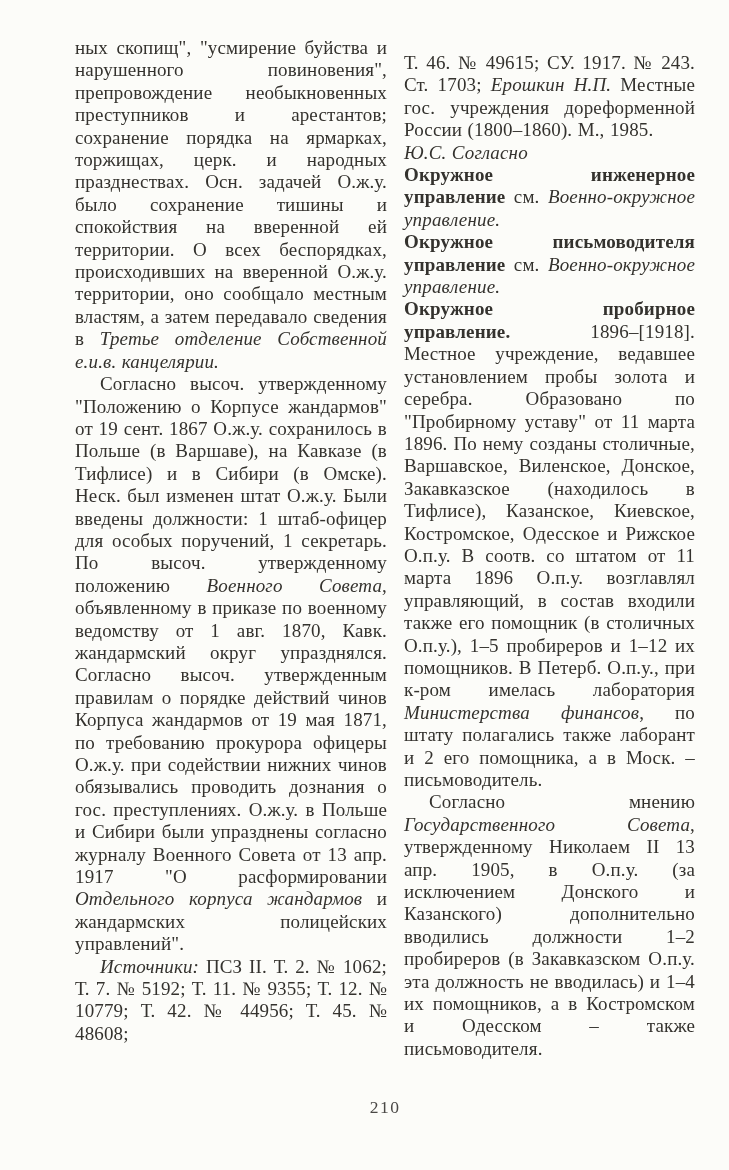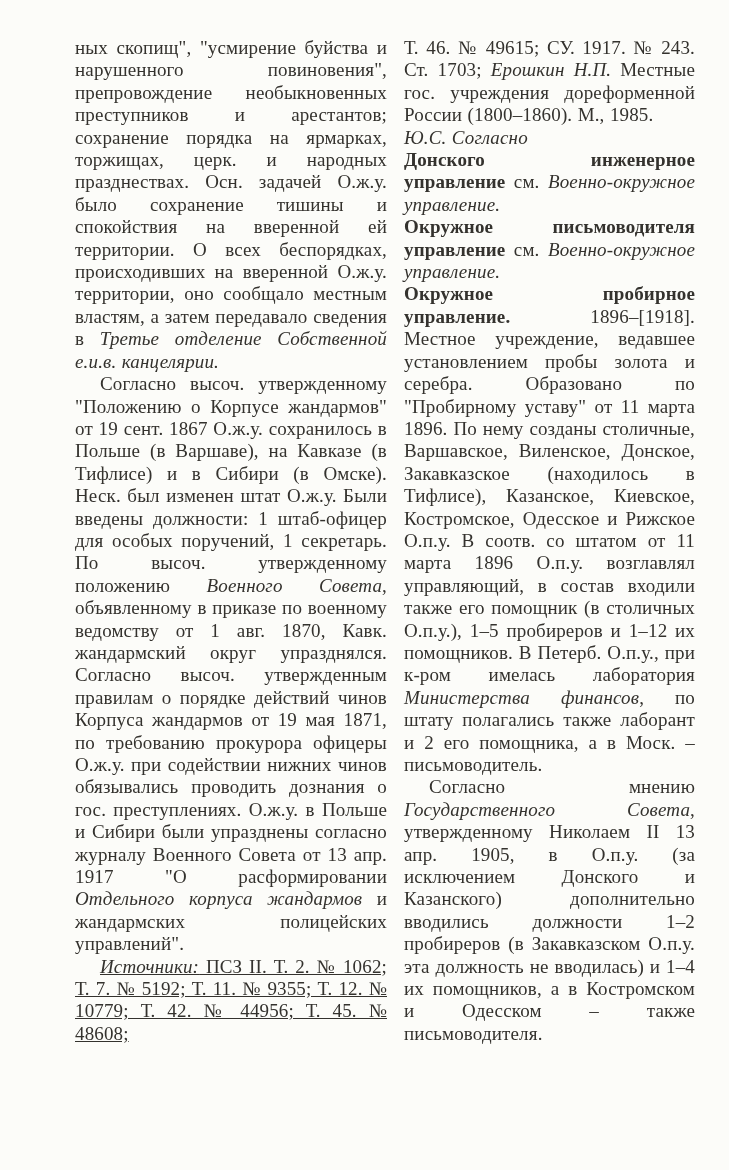--- a/index.html
+++ b/index.html
@@ -19,34 +19,34 @@
   .content {
     position: absolute;
     left: 75px;
     top: 37px;
     width: 620px;
     display: flex;
     gap: 17px;
   }
   .col { display: block; }
   .col.left  { width: 312px; }
-  .col.right { width: 291px; }
+  .col.right { width: 291px; margin-top: 15px; }
 
   p.block {
     margin: 0;
     font-size: 19px;
     line-height: 22.4px;
     text-align: justify;
     letter-spacing: 0.15px;
     word-spacing: 0.5px;
   }
   .indent    { text-indent: 25px; }
   .small     { font-size: 15.5px; line-height: 21px; letter-spacing: 0.1px; }
   .gap       { margin-top: 26px; }
-  .gap-sm    { margin-top: 8px; text-decoration: underline; }
+  .gap-sm    { margin-top: 8px; }
   .signature {
     text-align: right;
     margin-top: 11px;
     padding-right: 12px;
   }
   .n { font-style: normal; }
   .i { font-style: italic; }
   .b { font-weight: 700; }
 
   .page-number {
@@ -66,19 +66,20 @@
 <div class="sheet">
   <main class="content">
     <section class="col left">
         <p class="block"><span class="n">ных скопищ", "усмирение буйства и нарушенного повиновения", препровождение необыкновенных преступников и арестантов; сохранение порядка на ярмарках, торжищах, церк. и народных празднествах. Осн. задачей О.ж.у. было сохранение тишины и спокойствия на вверенной ей территории. О всех беспорядках, происходивших на вверенной О.ж.у. территории, оно сообщало местным властям, а затем передавало сведения в </span><span class="i">Третье отделение Собственной е.и.в. канцелярии.</span></p>
         <p class="block indent"><span class="n">Согласно высоч. утвержденному "Положению о Корпусе жандармов" от 19 сент. 1867 О.ж.у. сохранилось в Польше (в Варшаве), на Кавказе (в Тифлисе) и в Сибири (в Омске). Неск. был изменен штат О.ж.у. Были введены должности: 1 штаб-офицер для особых поручений, 1 секретарь. По высоч. утвержденному положению </span><span class="i">Военного Совета</span><span class="n">, объявленному в приказе по военному ведомству от 1 авг. 1870, Кавк. жандармский округ упразднялся. Согласно высоч. утвержденным правилам о порядке действий чинов Корпуса жандармов от 19 мая 1871, по требованию прокурора офицеры О.ж.у. при содействии нижних чинов обязывались проводить дознания о гос. преступлениях. О.ж.у. в Польше и Сибири были упразднены согласно журналу Военного Совета от 13 апр. 1917 "О расформировании </span><span class="i">Отдельного корпуса жандармов</span><span class="n"> и жандармских полицейских управлений".</span></p>
         <p class="block small indent gap-sm"><span class="i">Источники:</span><span class="n"> ПСЗ II. Т. 2. № 1062; Т. 7. № 5192; Т. 11. № 9355; Т. 12. № 10779; Т. 42. № 44956; Т. 45. № 48608;</span></p>
       </section>
     <section class="col right">
         <p class="block small"><span class="n">Т. 46. № 49615; СУ. 1917. № 243. Ст. 1703; </span><span class="i">Ерошкин Н.П.</span><span class="n"> Местные гос. учреждения дореформенной России (1800–1860). М., 1985.</span></p>
         <p class="block signature"><span class="i">Ю.С. Согласно</span></p>
-        <p class="block gap"><span class="b">Донского инженерное управление </span><span class="n">см. </span><span class="i">Военно-окружное управление.</span></p>
+        <p class="block gap"><span class="b">Окружное инженерное управление </span><span class="n">см. </span><span class="i">Военно-окружное управление.</span></p>
         <p class="block gap"><span class="b">Окружное письмоводителя управление </span><span class="n">см. </span><span class="i">Военно-окружное управление.</span></p>
         <p class="block gap"><span class="b">Окружное пробирное управление. </span><span class="n">1896–[1918]. Местное учреждение, ведавшее установлением пробы золота и серебра. Образовано по "Пробирному уставу" от 11 марта 1896. По нему созданы столичные, Варшавское, Виленское, Донское, Закавказское (находилось в Тифлисе), Казанское, Киевское, Костромское, Одесское и Рижское О.п.у. В соотв. со штатом от 11 марта 1896 О.п.у. возглавлял управляющий, в состав входили также его помощник (в столичных О.п.у.), 1–5 пробиреров и 1–12 их помощников. В Петерб. О.п.у., при к-ром имелась лаборатория </span><span class="i">Министерства финансов</span><span class="n">, по штату полагались также лаборант и 2 его помощника, а в Моск. – письмоводитель.</span></p>
         <p class="block indent"><span class="n">Согласно мнению </span><span class="i">Государственного Совета</span><span class="n">, утвержденному Николаем II 13 апр. 1905, в О.п.у. (за исключением Донского и Казанского) дополнительно вводились должности 1–2 пробиреров (в Закавказском О.п.у. эта должность не вводилась) и 1–4 их помощников, а в Костромском и Одесском – также письмоводителя.</span></p>
       </section>
   </main>
+  <footer class="page-number">210</footer>
 </div>
 
 </body></html>

